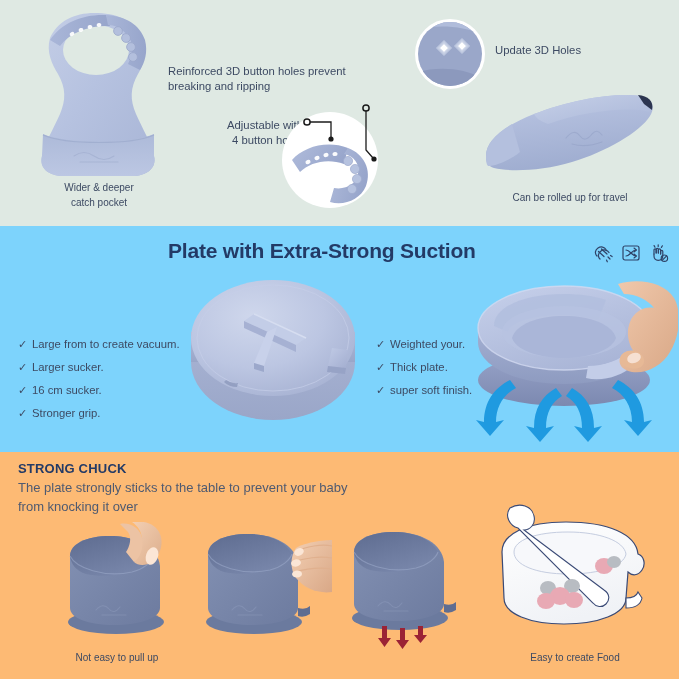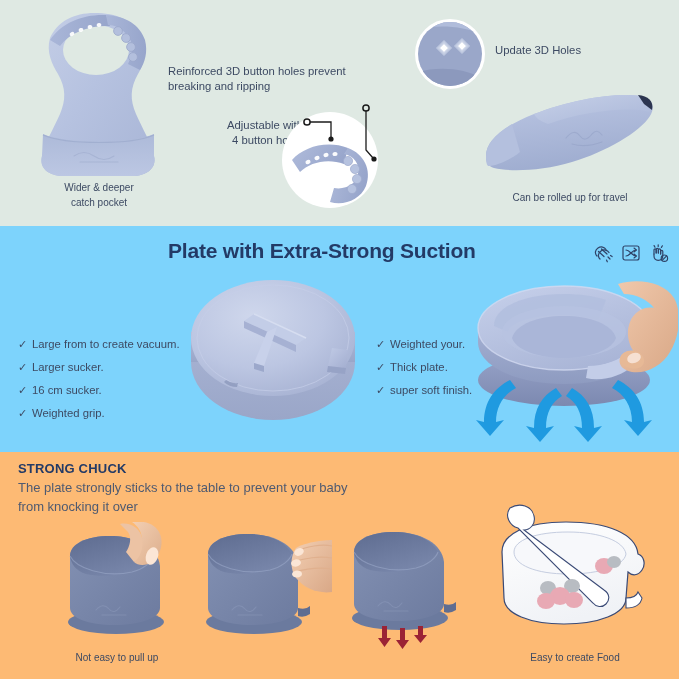--- a/index.html
+++ b/index.html
@@ -317,21 +317,21 @@
       <div class="featureItem">
         <span class="tick">✓</span>
         <span>Larger sucker.</span>
       </div>
       <div class="featureItem">
         <span class="tick">✓</span>
         <span>16 cm sucker.</span>
       </div>
       <div class="featureItem">
         <span class="tick">✓</span>
-        <span>Weighted grip.</span>
+        <span>Stronger grip.</span>
       </div>
     </div>
 
     <svg class="artSvg" style="left:188px; top:38px;" width="170" height="170" viewBox="0 0 170 170">
       <defs>
         <linearGradient id="diskSide" x1="0" y1="0" x2="0" y2="1">
           <stop offset="0%" stop-color="#aeb9d8"></stop>
           <stop offset="100%" stop-color="#9aa6c8"></stop>
         </linearGradient>
         <radialGradient id="diskTop" cx="38%" cy="32%" r="72%">

